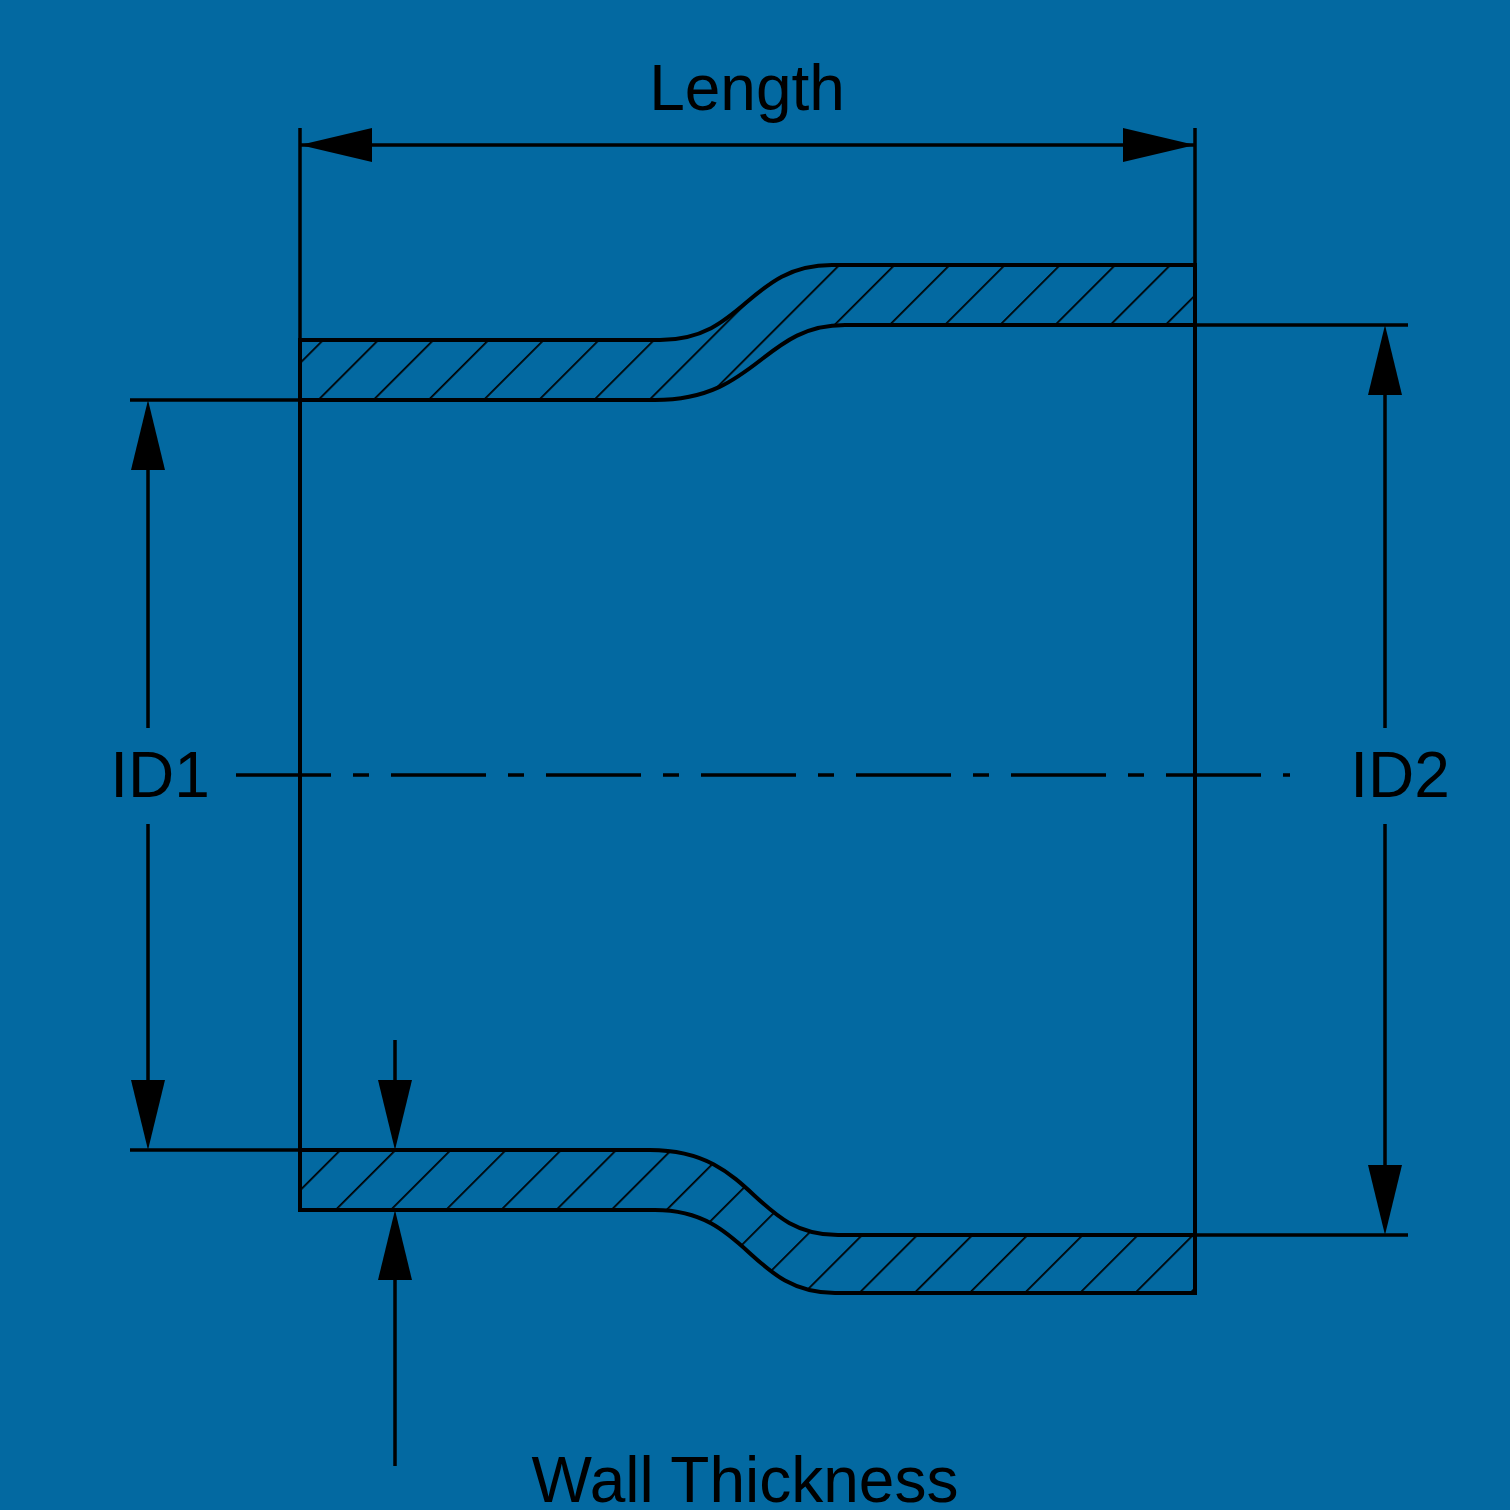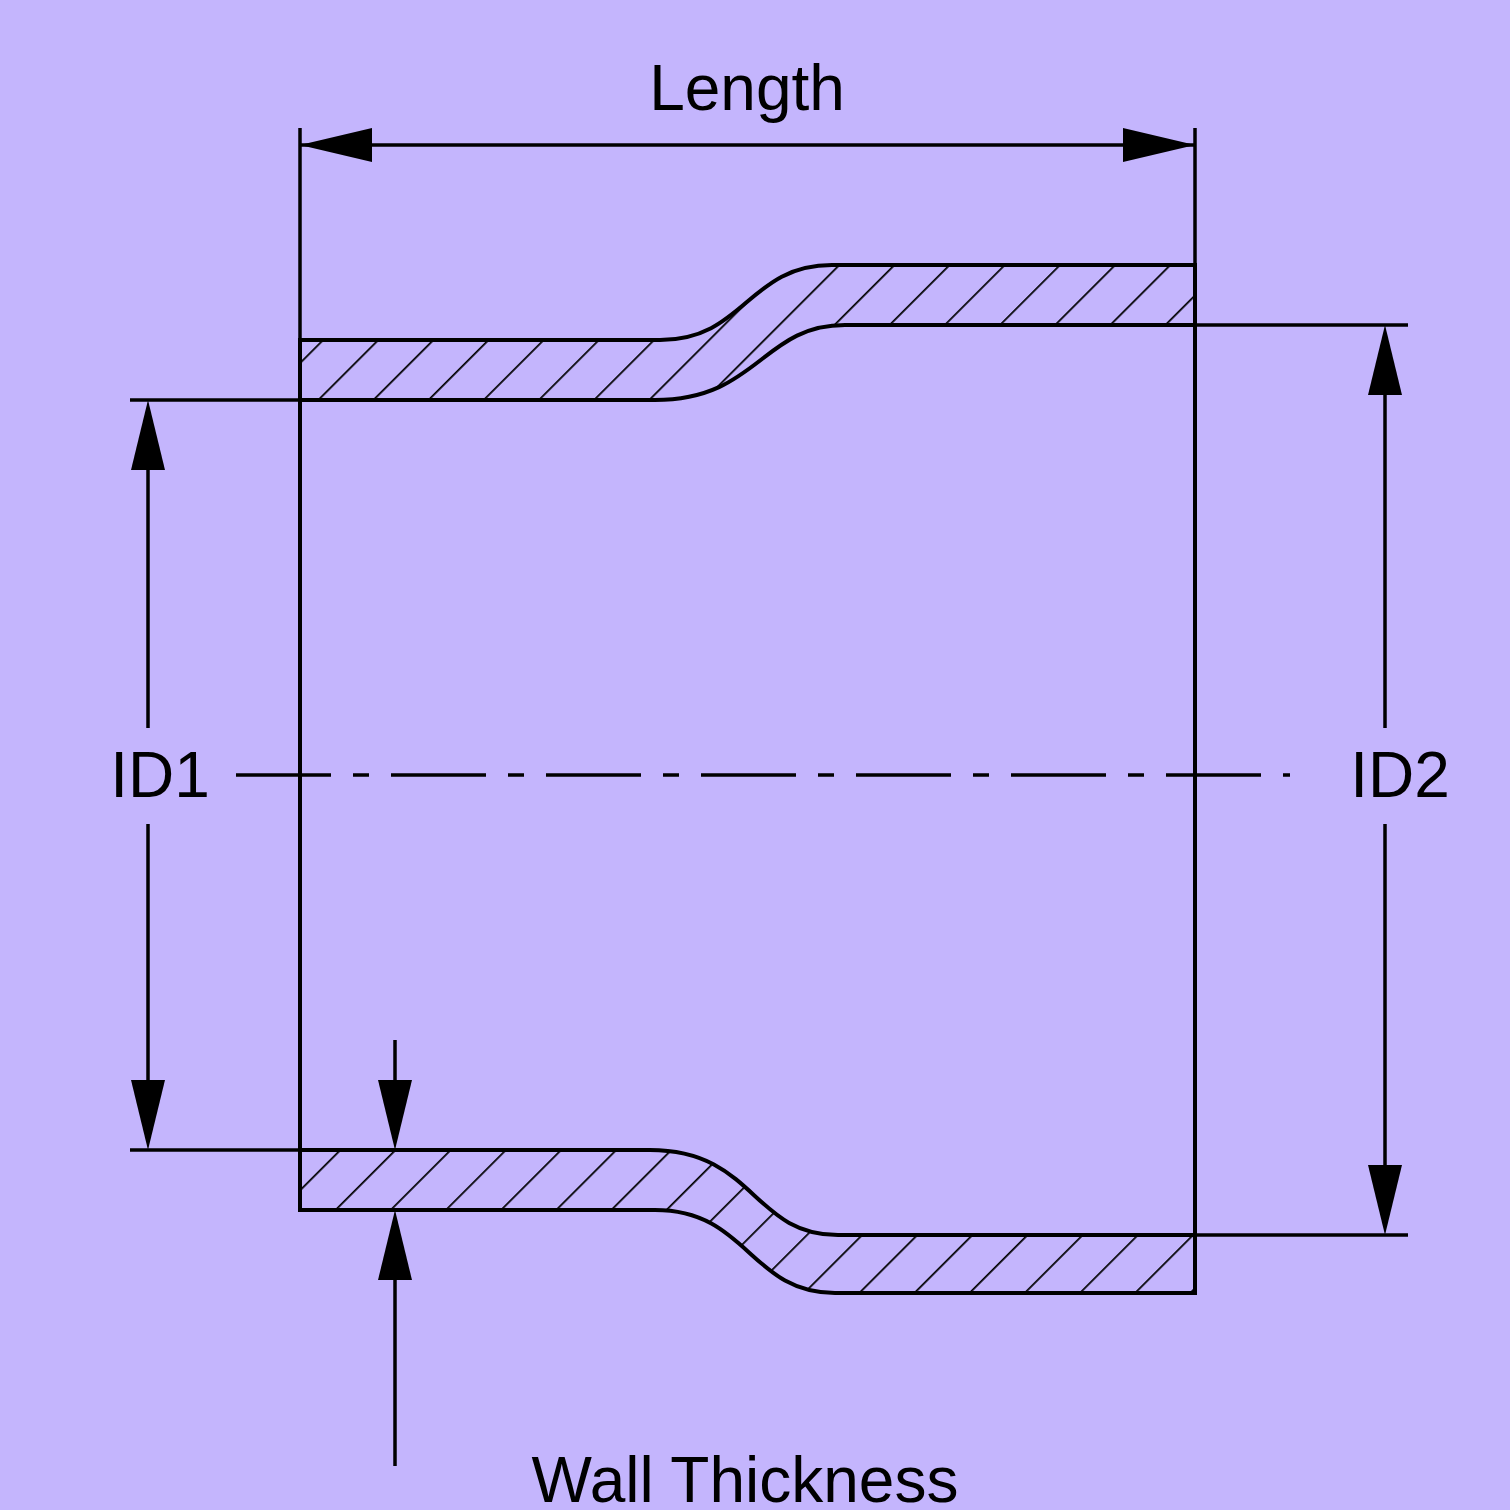--- a/index.html
+++ b/index.html
@@ -7,21 +7,21 @@
     padding: 0;
     background: #ffffff;
     width: 1510px;
     height: 1510px;
     font-family: "Liberation Sans", sans-serif;
   }
   .drawing-canvas {
     position: relative;
     width: 1510px;
     height: 1510px;
-    background: #c4b5fd;
+    background: #0369a1;
     overflow: hidden;
   }
   svg text {
     font-family: "Liberation Sans", sans-serif;
     font-size: 64px;
     fill: #000000;
   }
   .outline { stroke: #000000; stroke-width: 4; fill: none; }
   .wall { stroke: #000000; stroke-width: 4; }
   .dimline { stroke: #000000; stroke-width: 3.5; fill: none; }

